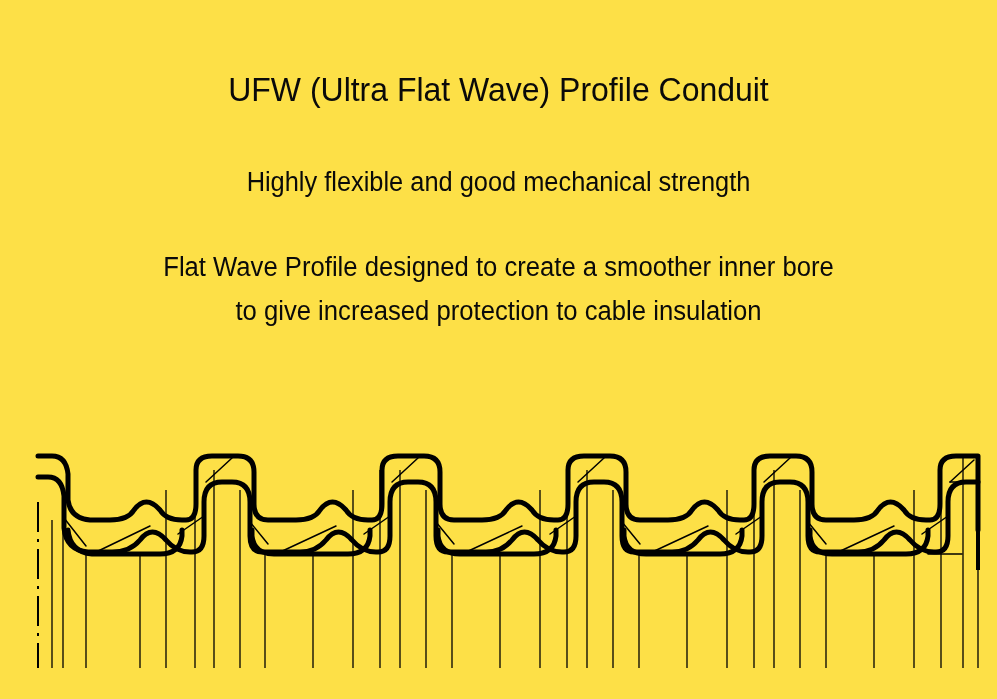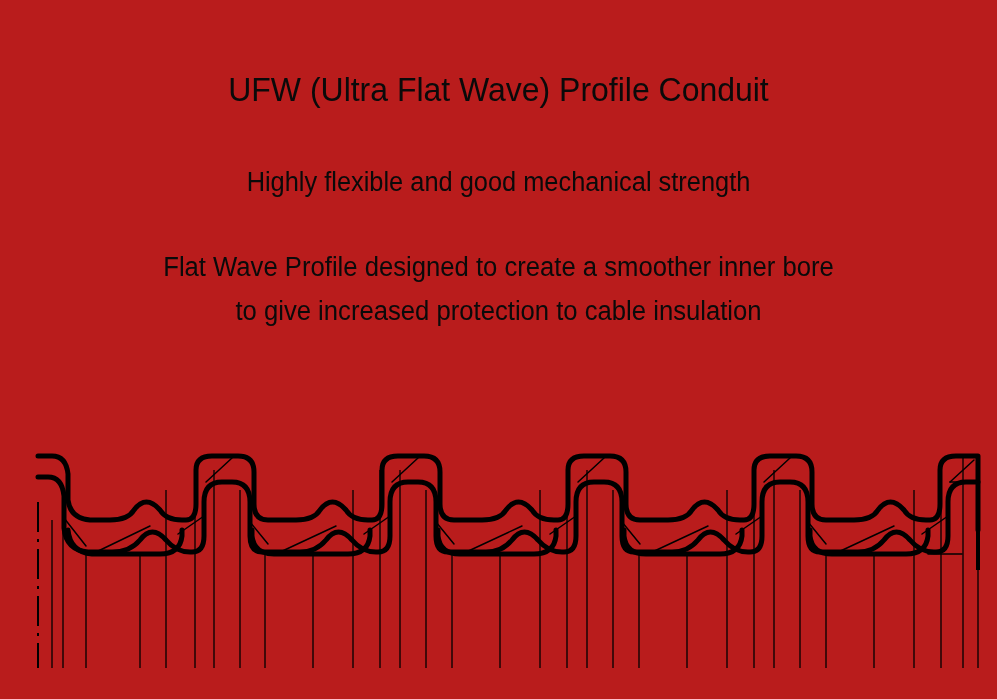--- a/index.html
+++ b/index.html
@@ -4,21 +4,21 @@
 <style>
   html, body {
     margin: 0;
     padding: 0;
     background: #ffffff;
   }
   #page {
     position: relative;
     width: 997px;
     height: 699px;
-    background: #b91c1c;
+    background: #fde047;
     overflow: hidden;
     font-family: "Liberation Sans", sans-serif;
     color: #000000;
   }
   .txt {
     position: absolute;
     left: 0;
     width: 997px;
     text-align: center;
     white-space: nowrap;

